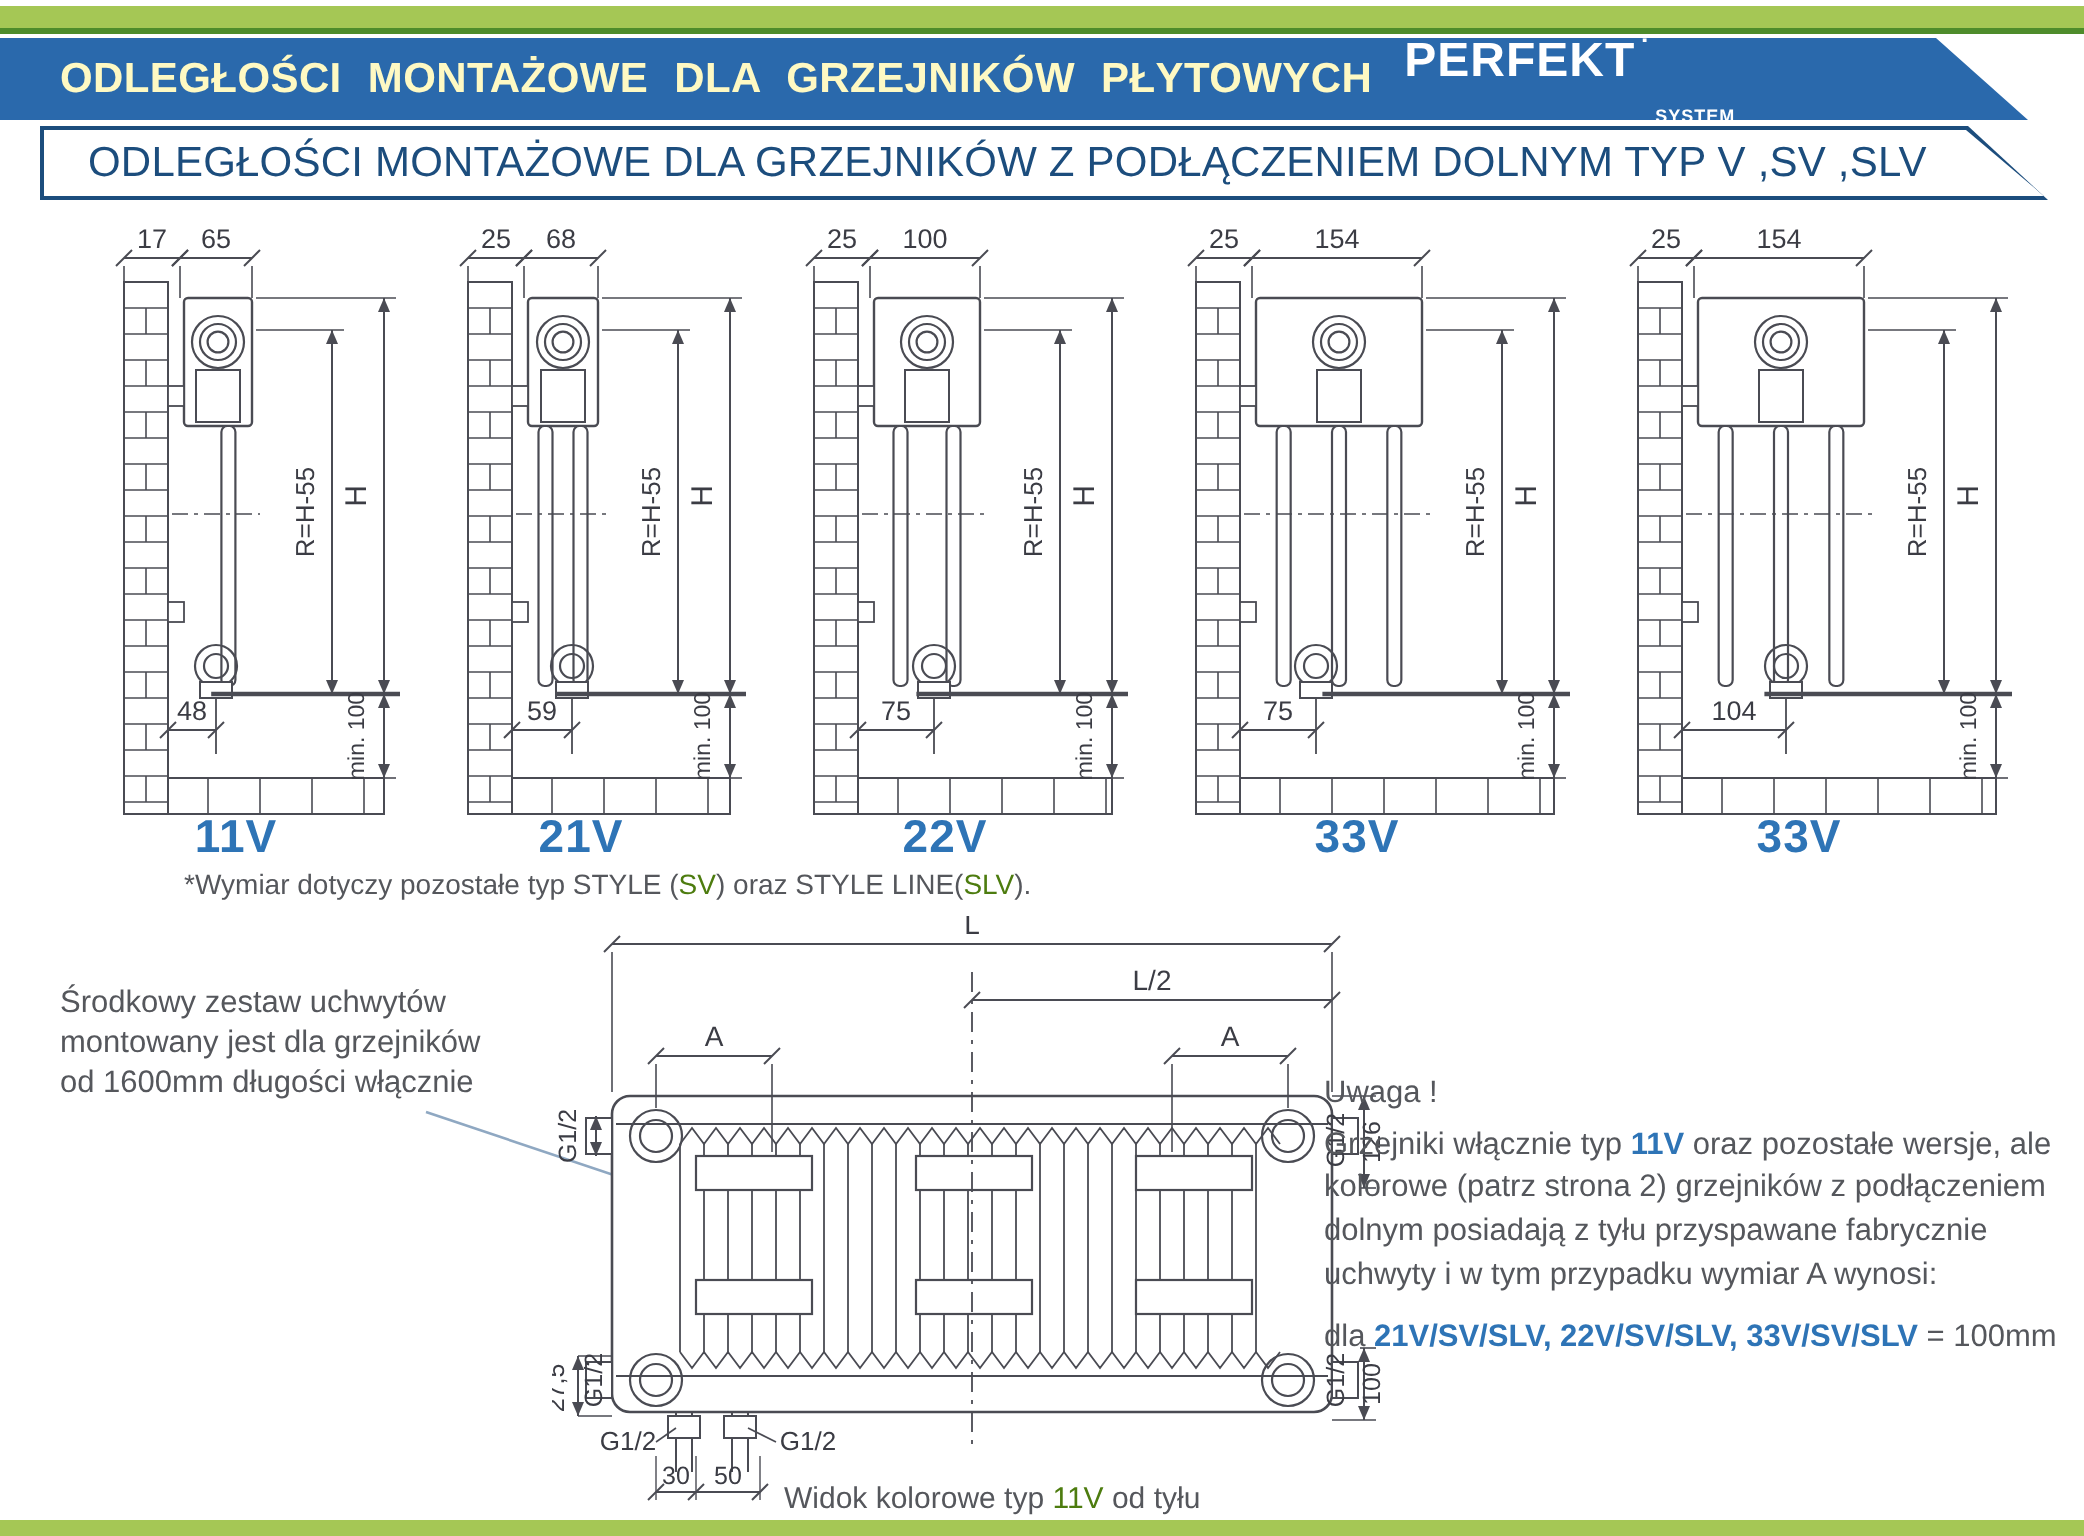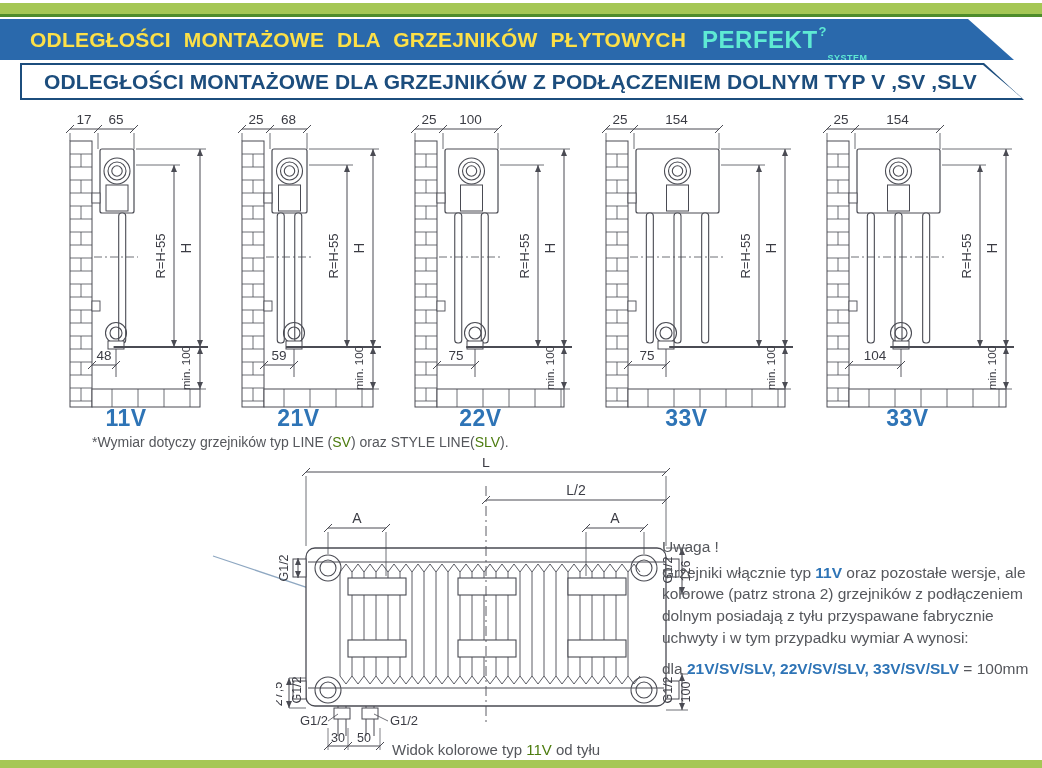--- a/index.html
+++ b/index.html
@@ -11,41 +11,41 @@
   .page{position:relative;width:1042px;height:768px;}
 
   
   .green-strip{margin-top:3px;height:11px;background:#a5c755;border-bottom:3px solid #4e8c2b;}
   .blue-banner{
     margin-top:2px;width:1014px;height:41px;background:#2a69ac;
     clip-path:polygon(0 0, calc(100% - 46px) 0, 100% 100%, 0 100%);
     display:flex;align-items:center;padding-left:30px;box-sizing:border-box;
   }
   .blue-banner .title{
-    color:#fde047;font-size:21px;font-weight:600;word-spacing:7px;letter-spacing:.2px;white-space:nowrap;
-  }
-  .brand{display:flex;align-items:center;margin-left:16px;color:#5eead4;white-space:nowrap;}
+    color:#fef9c3;font-size:21px;font-weight:600;word-spacing:7px;letter-spacing:.2px;white-space:nowrap;
+  }
+  .brand{display:flex;align-items:flex-start;margin-left:16px;color:#ffffff;white-space:nowrap;}
   .brand .brand-main{font-size:24px;font-weight:800;letter-spacing:.5px;}
   .brand .brand-mark{font-size:13px;font-weight:700;position:relative;top:-8px;margin-left:1px;}
   .brand .brand-sub{font-size:9px;font-weight:600;letter-spacing:.5px;margin-left:1px;margin-top:36px;}
   .white-banner{
     margin:3px 0 0 20px;width:1004px;height:37px;background:#1c4d7d;position:relative;
     clip-path:polygon(0 0, calc(100% - 40px) 0, 100% 100%, 0 100%);
   }
   .white-banner .inner{
     position:absolute;inset:2px;background:#ffffff;
     clip-path:polygon(0 0, calc(100% - 39px) 0, 100% 100%, 0 100%);
     display:flex;align-items:center;padding-left:22px;box-sizing:border-box;
   }
-  .white-banner .subtitle{color:#1c4d7d;font-size:21px;font-weight:700;letter-spacing:.1px;white-space:nowrap;}
+  .white-banner .subtitle{color:#1c4d7d;font-size:21px;font-weight:400;letter-spacing:.1px;white-space:nowrap;}
 
   
   .diagrams-row{
     position:absolute;top:106px;left:24px;width:994px;
-    display:flex;justify-content:flex-end;align-items:flex-start;
+    display:flex;justify-content:center;align-items:flex-start;
   }
   .diagram{display:flex;flex-direction:column;align-items:center;}
   .diagram-label{
     color:#2e74b6;font-size:23px;font-weight:600;margin-top:-4px;letter-spacing:.5px;
   }
   svg text{font-family:"Liberation Sans","DejaVu Sans",sans-serif;fill:#3b3c44;}
 
   
   .note-line{position:absolute;top:431px;left:92px;font-size:14px;color:#55575c;}
   .accent{color:#4d7c0f;}
@@ -530,27 +530,30 @@
             <line x1="48" y1="260" x2="56" y2="252" stroke="#4a4b53" stroke-width="1"></line>
             <line x1="100" y1="260" x2="108" y2="252" stroke="#4a4b53" stroke-width="1"></line>
             <text x="78" y="251" font-size="13.5" fill="#3b3c44" text-anchor="middle">104</text>
           </g>
         </svg>
         <div class="diagram-label">33V</div>
       </div>
     </div>
 
   <div class="note-line">
-    <span>*Wymiar dotyczy grzejników typ LINE (</span><span class="accent">SV</span><span>) oraz STYLE LINE(</span><span class="accent">SLV</span><span>).</span>
+    <span>*Wymiar dotyczy pozostałe typ STYLE (</span><span class="accent">SV</span><span>) oraz STYLE LINE(</span><span class="accent">SLV</span><span>).</span>
   </div>
 
   <div class="bottom-section">
     <svg class="leader-svg" width="660" height="300">
       <line x1="213" y1="98" x2="487" y2="190" stroke="#8fa8c2" stroke-width="1.3"></line>
     </svg>
+    <div class="bracket-note">Środkowy zestaw uchwytów
+montowany jest dla grzejników
+od 1600mm długości włącznie</div>
     <svg class="rear-svg" id="rear-svg" width="420" height="300" viewBox="0 0 420 300">
         <g>
           <rect x="30" y="90" width="360" height="158" rx="9" fill="#fff" stroke="#4a4b53" stroke-width="1.3"></rect>
           <line x1="32" y1="104" x2="388" y2="104" stroke="#4a4b53" stroke-width="1"></line>
           <line x1="32" y1="230" x2="388" y2="230" stroke="#4a4b53" stroke-width="1"></line>
           <path fill="none" stroke="#4a4b53" stroke-width="0.9" d="M 64 114 l 6 -8 l 6 8 l 6 -8 l 6 8 l 6 -8 l 6 8 l 6 -8 l 6 8 l 6 -8 l 6 8 l 6 -8 l 6 8 l 6 -8 l 6 8 l 6 -8 l 6 8 l 6 -8 l 6 8 l 6 -8 l 6 8 l 6 -8 l 6 8 l 6 -8 l 6 8 l 6 -8 l 6 8 l 6 -8 l 6 8 l 6 -8 l 6 8 l 6 -8 l 6 8 l 6 -8 l 6 8 l 6 -8 l 6 8 l 6 -8 l 6 8 l 6 -8 l 6 8 l 6 -8 l 6 8 l 6 -8 l 6 8 l 6 -8 l 6 8 l 6 -8 l 6 8 l 6 -8 l 6 8"></path>
           <path fill="none" stroke="#4a4b53" stroke-width="0.9" d="M 64 218 l 6 8 l 6 -8 l 6 8 l 6 -8 l 6 8 l 6 -8 l 6 8 l 6 -8 l 6 8 l 6 -8 l 6 8 l 6 -8 l 6 8 l 6 -8 l 6 8 l 6 -8 l 6 8 l 6 -8 l 6 8 l 6 -8 l 6 8 l 6 -8 l 6 8 l 6 -8 l 6 8 l 6 -8 l 6 8 l 6 -8 l 6 8 l 6 -8 l 6 8 l 6 -8 l 6 8 l 6 -8 l 6 8 l 6 -8 l 6 8 l 6 -8 l 6 8 l 6 -8 l 6 8 l 6 -8 l 6 8 l 6 -8 l 6 8 l 6 -8 l 6 8 l 6 -8 l 6 8 l 6 -8"></path>
           <line x1="64" y1="114" x2="64" y2="218" stroke="#4a4b53" stroke-width="0.9"></line>
           <line x1="76" y1="114" x2="76" y2="218" stroke="#4a4b53" stroke-width="0.9"></line>
           <line x1="88" y1="114" x2="88" y2="218" stroke="#4a4b53" stroke-width="0.9"></line>

